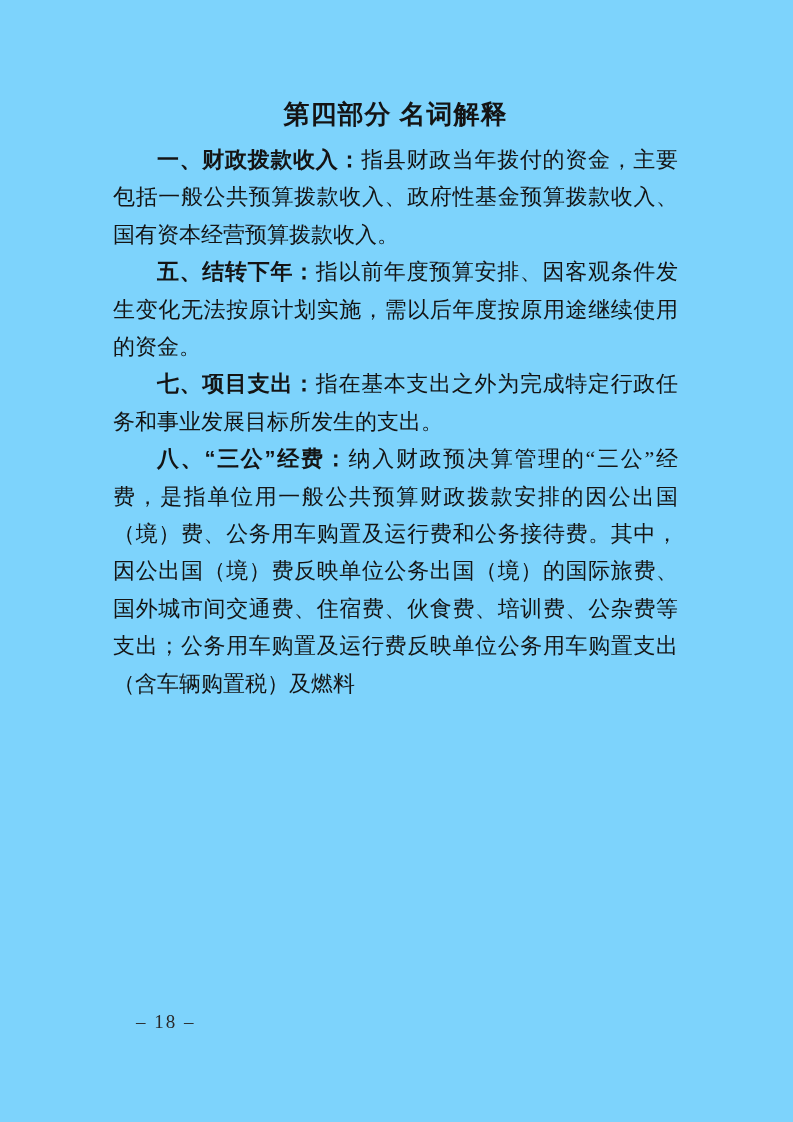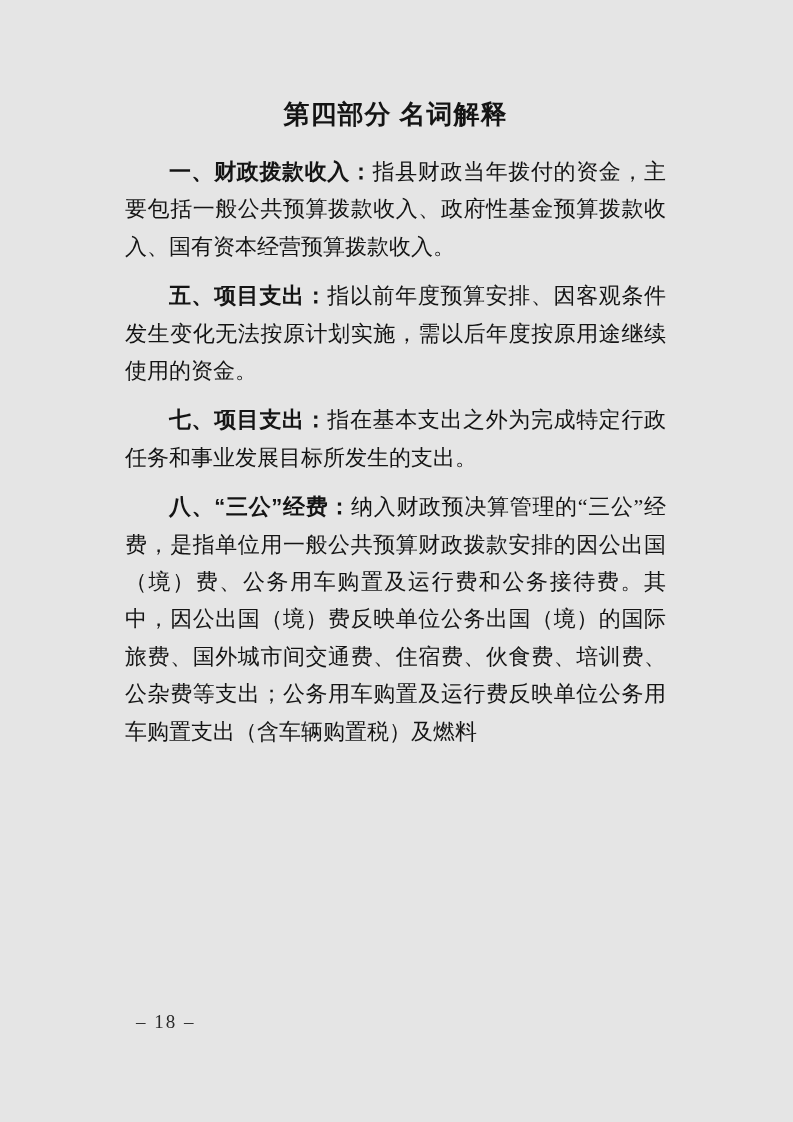--- a/index.html
+++ b/index.html
@@ -4,21 +4,21 @@
 <style>
   html, body {
     margin: 0;
     padding: 0;
     background: #ffffff;
   }
   .page {
     position: relative;
     width: 793px;
     height: 1122px;
-    background: #e5e5e5;
+    background: #7dd3fc;
     overflow: hidden;
     color: #141414;
     font-family: "Liberation Serif", "DejaVu Serif", serif;
   }
   .doc-title {
     position: absolute;
     top: 98px;
     left: 113px;
     width: 565px;
     text-align: center;
@@ -33,21 +33,21 @@
     position: absolute;
     top: 141px;
     left: 113px;
     width: 565px;
     font-size: 22px;
     line-height: 37.4px;
     text-align: justify;
     text-justify: inter-character;
   }
   .content p {
-    margin: 12px;
+    margin: 0;
     padding: 0;
     text-indent: 44px;
   }
   .lead {
     font-family: "Liberation Sans", "DejaVu Sans", sans-serif;
     font-weight: 700;
   }
   .page-footer {
     position: absolute;
     left: 136px;
@@ -65,21 +65,21 @@
 
   <div class="doc-title">第四部分 名词解释</div>
 
   <div class="content">
 
     <p><span class="lead">一、财政拨款收入：</span><span>指县财政当年拨付的资金，主要包括一般公共预算拨款收入、政府性基金预算拨款收入、国有资本经营预算拨款收入。</span></p>
 
 
 
 
-    <p><span class="lead">五、项目支出：</span><span>指以前年度预算安排、因客观条件发生变化无法按原计划实施，需以后年度按原用途继续使用的资金。</span></p>
+    <p><span class="lead">五、结转下年：</span><span>指以前年度预算安排、因客观条件发生变化无法按原计划实施，需以后年度按原用途继续使用的资金。</span></p>
 
 
     <p><span class="lead">七、项目支出：</span><span>指在基本支出之外为完成特定行政任务和事业发展目标所发生的支出。</span></p>
 
     <p><span class="lead">八、“三公”经费：</span><span>纳入财政预决算管理的“三公”经费，是指单位用一般公共预算财政拨款安排的因公出国（境）费、公务用车购置及运行费和公务接待费。其中，因公出国（境）费反映单位公务出国（境）的国际旅费、国外城市间交通费、住宿费、伙食费、培训费、公杂费等支出；公务用车购置及运行费反映单位公务用车购置支出（含车辆购置税）及燃料</span></p>
 
   </div>
 
   <div class="page-footer">– 18 –</div>
 

